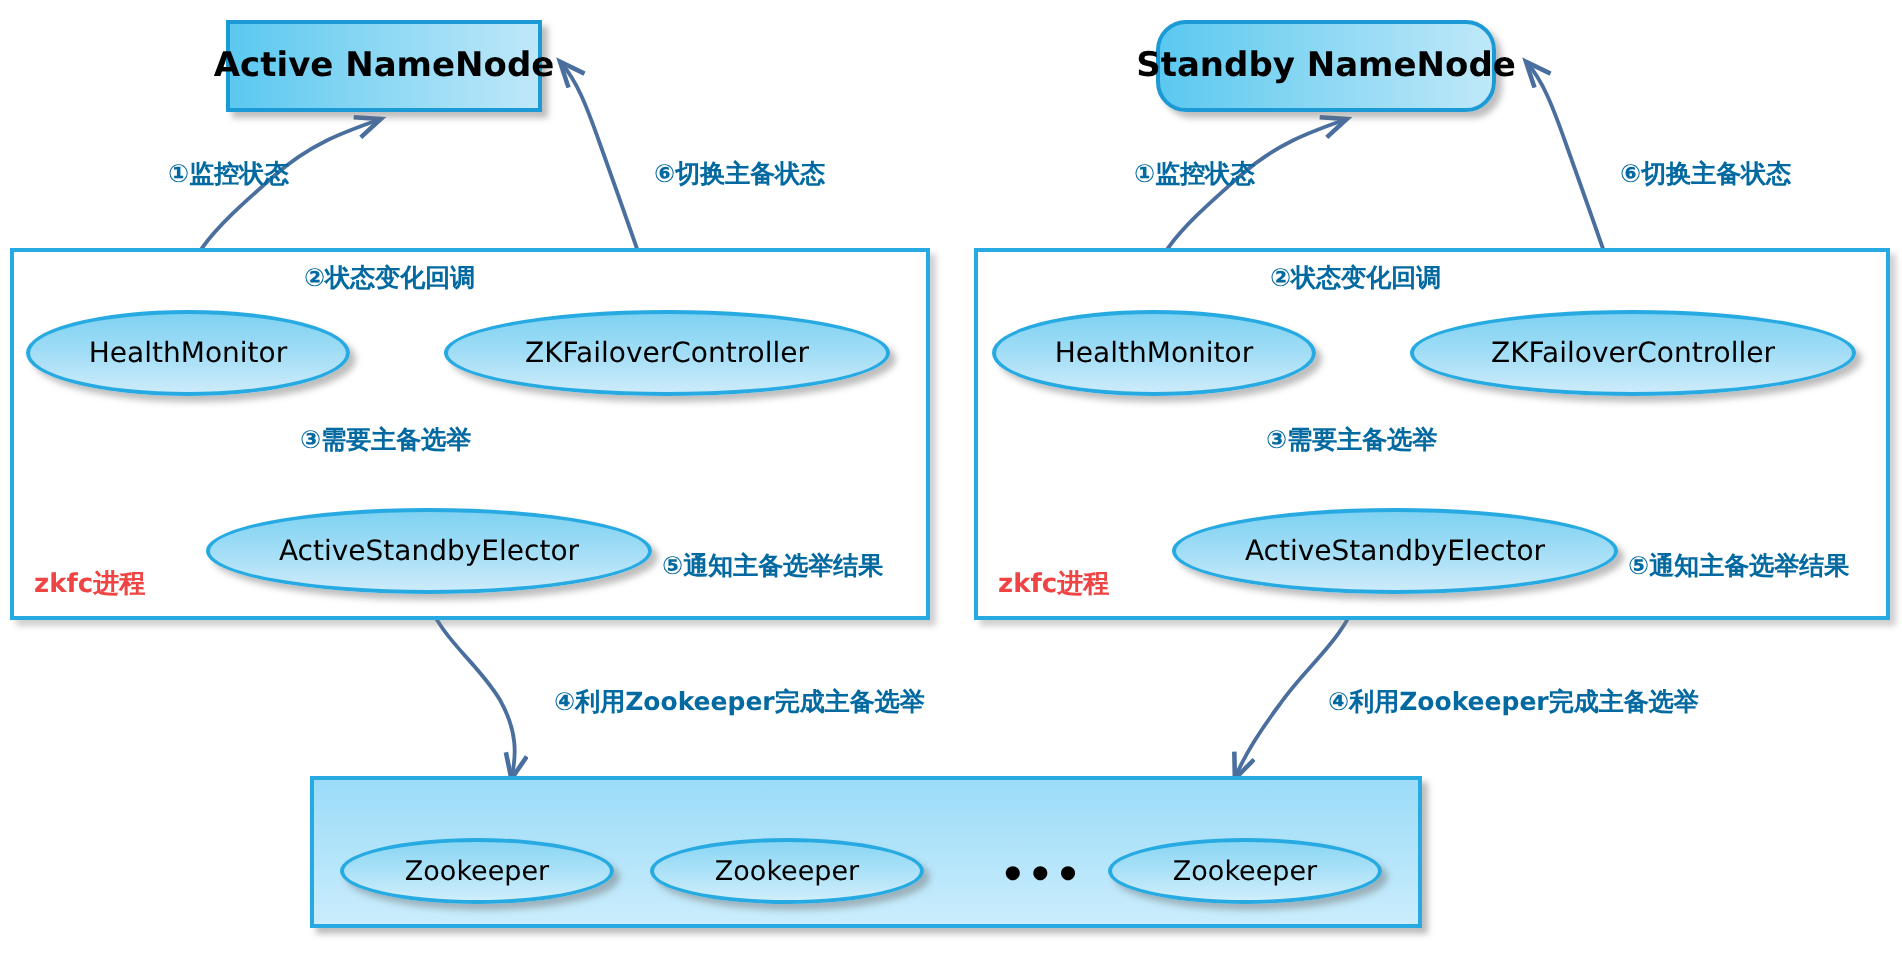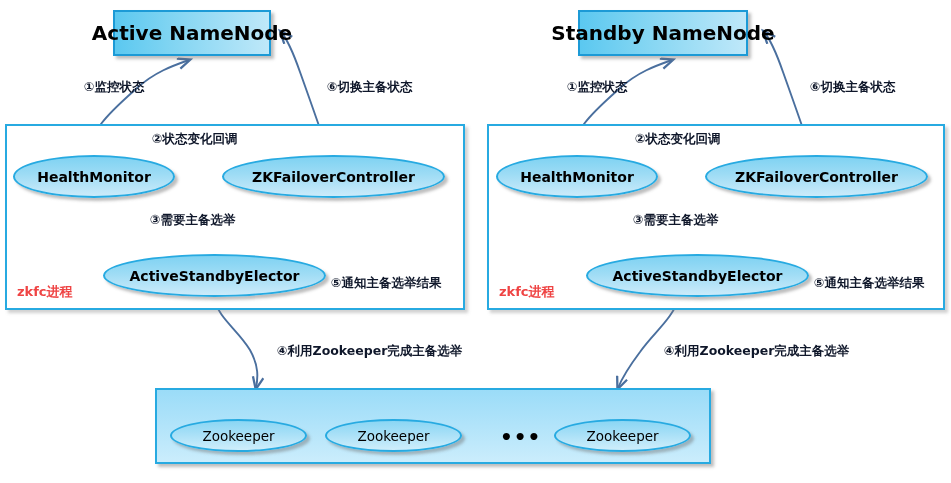--- a/index.html
+++ b/index.html
@@ -44,39 +44,39 @@
   
   .namenode {
     position: absolute;
     border: 2px solid #1C9AD6;
     background: linear-gradient(to right, #5BC8F0 0%, #7FD4F2 35%, #BFE8F9 100%);
     box-shadow: 3px 3px 3px rgba(110,110,110,0.45);
     box-sizing: border-box;
     display: flex;
     align-items: center;
     justify-content: center;
-    font-size: 20px;
+    font-size: 17px;
     font-weight: bold;
     color: #000000;
     white-space: nowrap;
   }
 
   
   .ellipse {
     position: absolute;
     border: 2px solid #27AAE1;
     border-radius: 50%;
     background: linear-gradient(to bottom, #7FD2F2 0%, #9EDCF5 45%, #CCEBFA 100%);
     box-shadow: 3px 3px 3px rgba(110,110,110,0.45);
     box-sizing: border-box;
     display: flex;
     align-items: center;
     justify-content: center;
     font-size: 14px;
-    font-weight: bold;
+    font-weight: normal;
     color: #000000;
     white-space: nowrap;
   }
 
   
   .zk-cluster {
     position: absolute;
     border: 2px solid #27AAE1;
     background: linear-gradient(to bottom, #9BDCF8 0%, #B2E4FA 50%, #CBEDFC 100%);
     box-shadow: 3px 3px 3px rgba(110,110,110,0.45);
@@ -111,21 +111,21 @@
     letter-spacing: 1px;
     color: #000000;
     line-height: 1;
   }
 
   
   .edge-label {
     position: absolute;
     font-size: 12.5px;
     font-weight: bold;
-    color: #0f172a;
+    color: #0369a1;
     white-space: nowrap;
     background: transparent;
   }
 </style>
 </head>
 <body>
 
 <div id="canvas">
 
   <svg class="wires" viewBox="0 0 951 483" xmlns="http://www.w3.org/2000/svg">
@@ -174,21 +174,21 @@
 
   <div class="ellipse" style="left:103px; top:254px; width:223px; height:43px;">ActiveStandbyElector</div>
 
   <div class="edge-label" style="left:84px; top:79px;">①监控状态</div>
   <div class="edge-label" style="left:152px; top:131px;">②状态变化回调</div>
   <div class="edge-label" style="left:150px; top:212px;">③需要主备选举</div>
   <div class="edge-label" style="left:277px; top:343px;">④利用Zookeeper完成主备选举</div>
   <div class="edge-label" style="left:331px; top:275px;">⑤通知主备选举结果</div>
   <div class="edge-label" style="left:327px; top:79px;">⑥切换主备状态</div>
 
-  <div class="namenode" style="left:578px; top:10px; width:170px; height:46px;">Standby NameNode</div>
+  <div class="namenode" style="left:578px; top:10px; width:170px; height:46px;border-radius:15px;">Standby NameNode</div>
 
   <div class="zkfc-box" style="left:487px; top:124px; width:458px; height:186px;"></div>
 
   <div class="zkfc-label" style="left:499px; top:283px;">zkfc进程</div>
 
   <div class="ellipse" style="left:496px; top:155px; width:162px; height:43px;">HealthMonitor</div>
 
   <div class="ellipse" style="left:705px; top:155px; width:223px; height:43px;">ZKFailoverController</div>
 
   <div class="ellipse" style="left:586px; top:254px; width:223px; height:43px;">ActiveStandbyElector</div>

